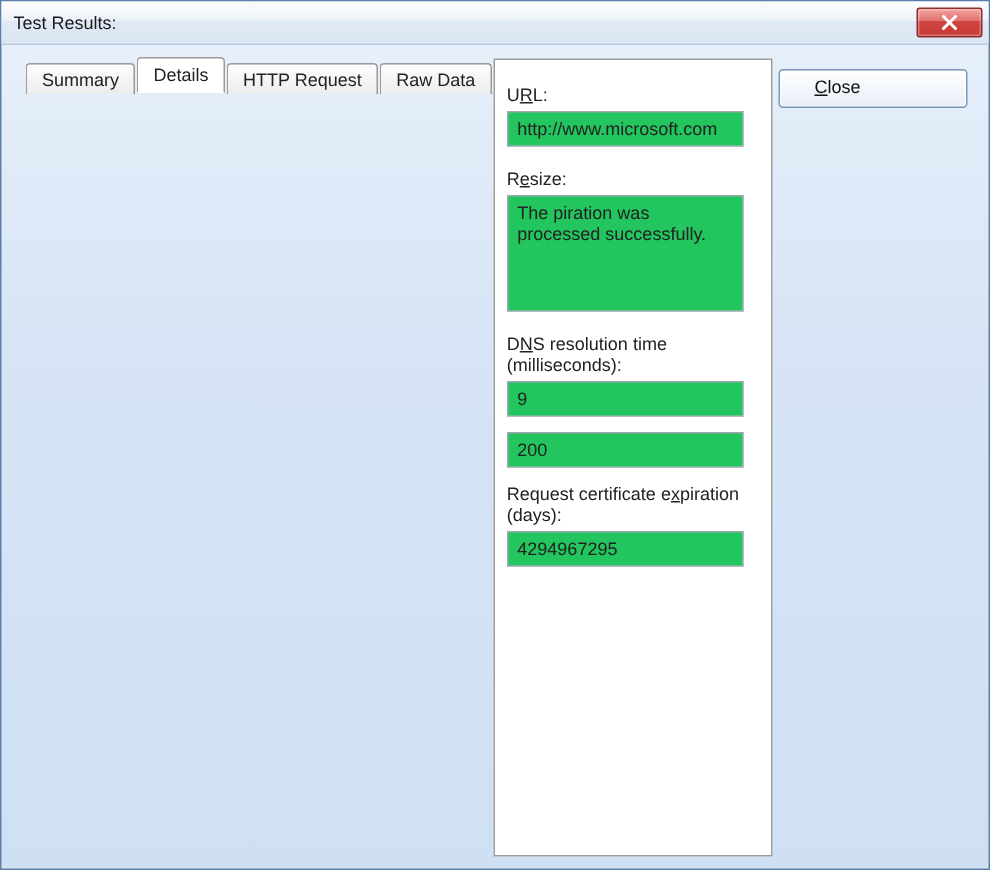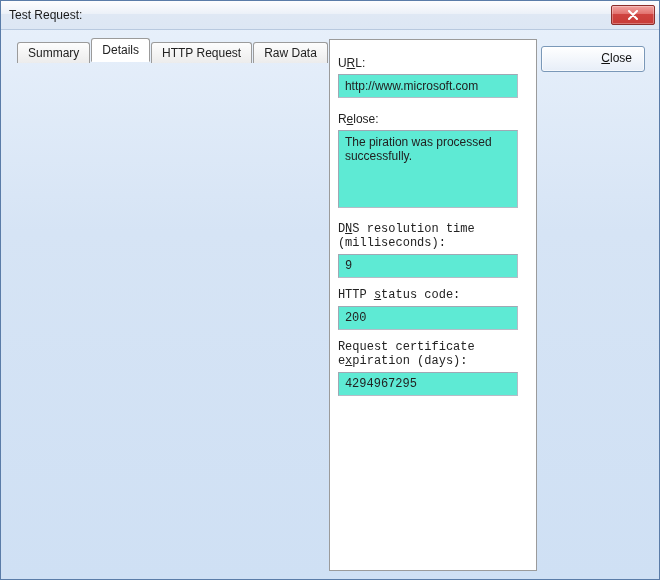--- a/index.html
+++ b/index.html
@@ -92,69 +92,68 @@
     position: relative;
     z-index: 1;
     overflow: hidden;
   }
   .field-label {
     color: #222;
     margin-bottom: 4px;
   }
   .underline { text-decoration: underline; }
   .ro-box {
-    background: #5eead4;
+    background: #22c55e;
     border: 1px solid #b5bcc7;
     border-top-color: #a0a8b4;
     border-left-color: #a0a8b4;
     padding: 4px 6px;
     color: #222;
     box-sizing: border-box;
     width: 100%;
   }
   .ro-box.tall {
     height: 78px;
   }
   .twocol {
     display: flex;
     gap: 40px;
-    font-family: Liberation Mono, monospace;
   }
   .col { flex: 1; }
   .group { margin-bottom: 14px; }
   .group.smallgap { margin-bottom: 10px; }
   .col .ro-box { max-width: 260px; }
   .buttonbar {
     display: flex;
     justify-content: flex-end;
     padding: 6px 4px 0 4px;
   }
   .btn {
     min-width: 78px;
     height: 24px;
     border: 1px solid #7a98b8;
     border-radius: 3px;
     background: linear-gradient(to bottom, #ffffff, #e7eef8);
     box-shadow: inset 0 0 0 1px rgba(255,255,255,0.6);
     color: #111;
     font-family: inherit;
     font-size: 12px;
-    padding: 0 12px;
-    text-align: right;
+    padding: 0 23px;
+    text-align: left;
     line-height: 22px;
   }
   .btn .underline { text-decoration: underline; }
 </style>
 </head>
 <body>
 
 <div class="window">
 
   <div class="titlebar">
-    <div class="titlebar-text">Test Request:</div>
+    <div class="titlebar-text">Test Results:</div>
     <div class="close-btn">
       <svg width="12" height="10" viewBox="0 0 12 10">
         <path d="M2 1 L10 9 M10 1 L2 9" stroke="#ffffff" stroke-width="2" stroke-linecap="round"></path>
       </svg>
     </div>
   </div>
 
   <div class="client">
 
     <div class="tabstrip">
@@ -168,37 +167,34 @@
 
       <div class="group">
         <div class="field-label">
           <span>U</span><span class="underline">R</span><span>L:</span>
         </div>
         <div class="ro-box">http://www.microsoft.com</div>
       </div>
 
       <div class="group">
         <div class="field-label">
-          <span>R</span><span class="underline">e</span><span>lose:</span>
+          <span>R</span><span class="underline">e</span><span>size:</span>
         </div>
         <div class="ro-box tall">The piration was processed successfully.</div>
       </div>
 
       <div class="twocol">
         <div class="col">
           <div class="group smallgap">
             <div class="field-label">
               <span>D</span><span class="underline">N</span><span>S resolution time (milliseconds):</span>
             </div>
             <div class="ro-box">9</div>
           </div>
           <div class="group smallgap">
-            <div class="field-label">
-              <span>HTTP </span><span class="underline">s</span><span>tatus code:</span>
-            </div>
             <div class="ro-box">200</div>
           </div>
           <div class="group smallgap">
             <div class="field-label">
               <span>Request certificate e</span><span class="underline">x</span><span>piration (days):</span>
             </div>
             <div class="ro-box">4294967295</div>
           </div>
         </div>
       </div>

